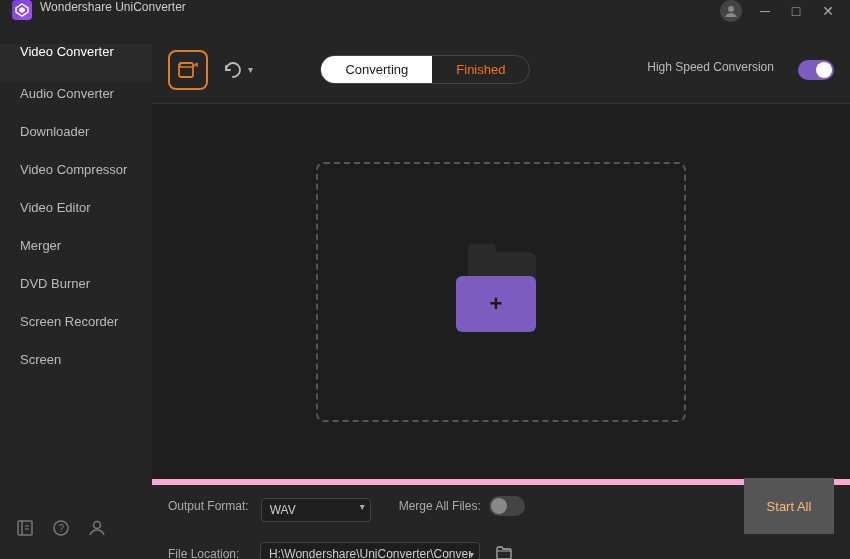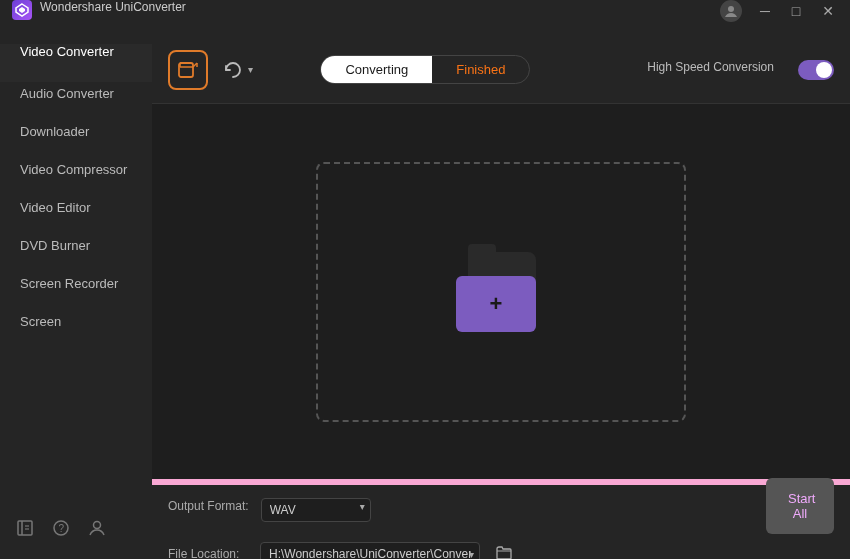--- a/index.html
+++ b/index.html
@@ -326,28 +326,28 @@
       width: 16px; height: 16px;
       border-radius: 50%;
       background: #888;
       top: 2px;
       left: 2px;
     }
 
     #start-all-btn {
       margin-left: auto;
       background: #555;
-      color: #f0abfc;
+      color: #fdba74;
       border: none;
-      border-radius: 6px;
+      border-radius: 0;
       padding: 8px 22px;
       font-size: 13px;
       cursor: pointer;
       height: 56px;
-      width: 68px;
+      width: 90px;
       align-self: center;
     }
 
     #file-location-select {
       background: #1e1e1e;
       border: 1px solid #444;
       border-radius: 4px;
       color: #ccc;
       font-size: 12px;
       padding: 4px 8px;
@@ -399,20 +399,23 @@
       <span>Audio Converter</span>
     </div>
     <div class="sidebar-item">
       <span>Downloader</span>
     </div>
     <div class="sidebar-item">
       <span>Video Compressor</span>
     </div>
     <div class="sidebar-item">
       <span>Video Editor</span>
+    </div>
+    <div class="sidebar-item">
+      <span>Merger</span>
     </div>
     <div class="sidebar-item">
       <span>DVD Burner</span>
     </div>
     <div class="sidebar-item">
       <span>Screen Recorder</span>
     </div>
     <div class="sidebar-item">
       <span>Screen</span>
     </div>
@@ -491,20 +494,24 @@
         <div class="select-wrap">
           <select id="output-format-select">
             <option>WAV</option>
             <option>MP4</option>
             <option>MP3</option>
             <option>AVI</option>
             <option>MOV</option>
             <option>MKV</option>
           </select>
         </div>
+        <div id="merge-area">
+          <span id="merge-label">Merge All Files:</span>
+          <div id="merge-toggle"></div>
+        </div>
         <button id="start-all-btn">Start All</button>
       </div>
       <div id="bottom-row2">
         <span class="bottom-label">File Location:</span>
         <div class="select-wrap">
           <select id="file-location-select">
             <option>H:\Wondershare\UniConverter\Converted</option>
           </select>
         </div>
         <button id="folder-open-btn">

